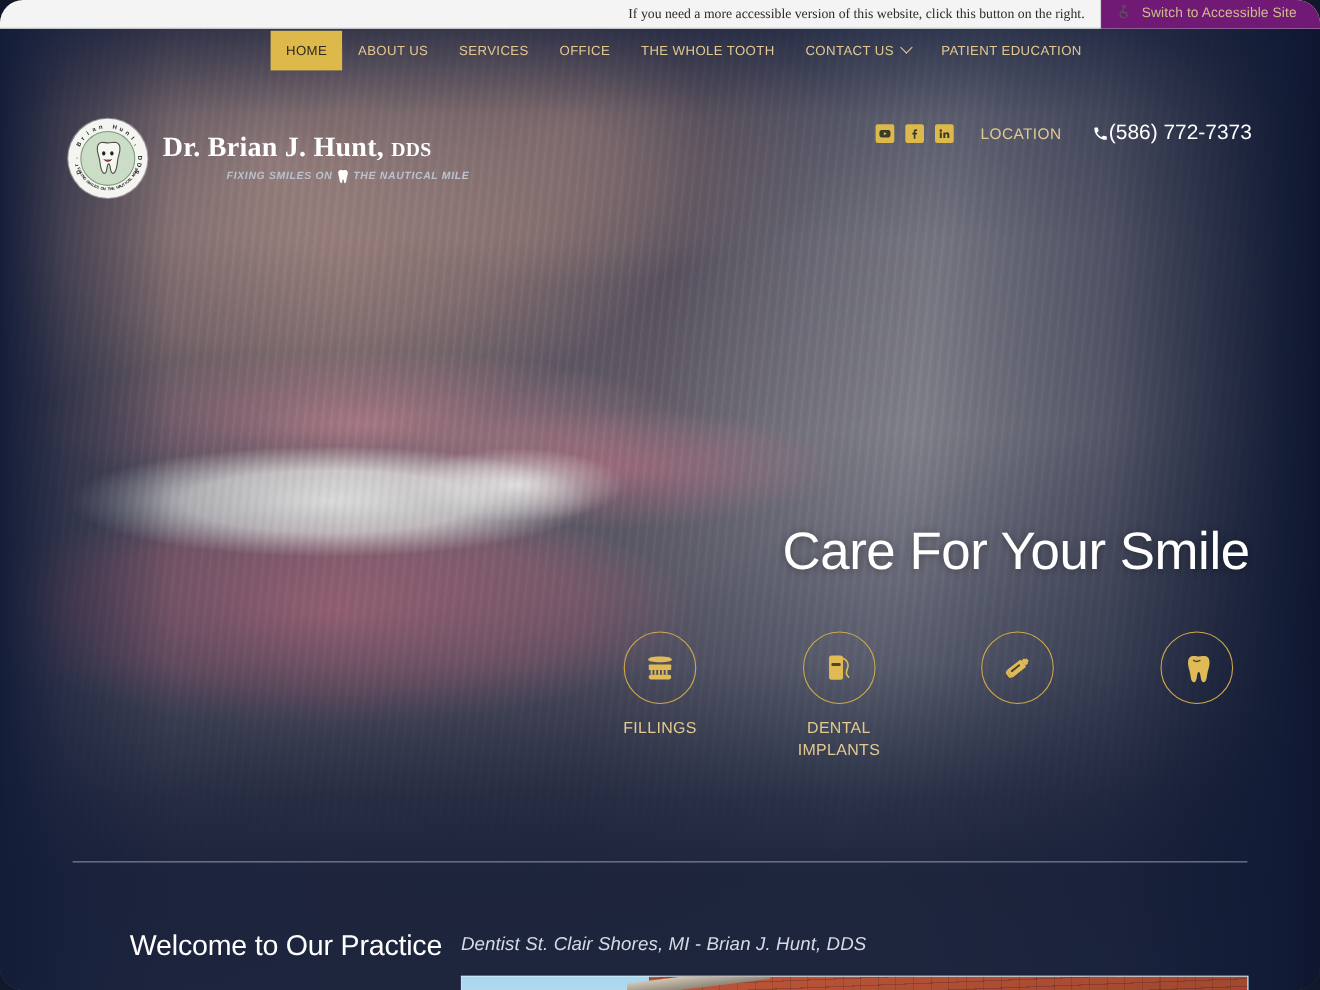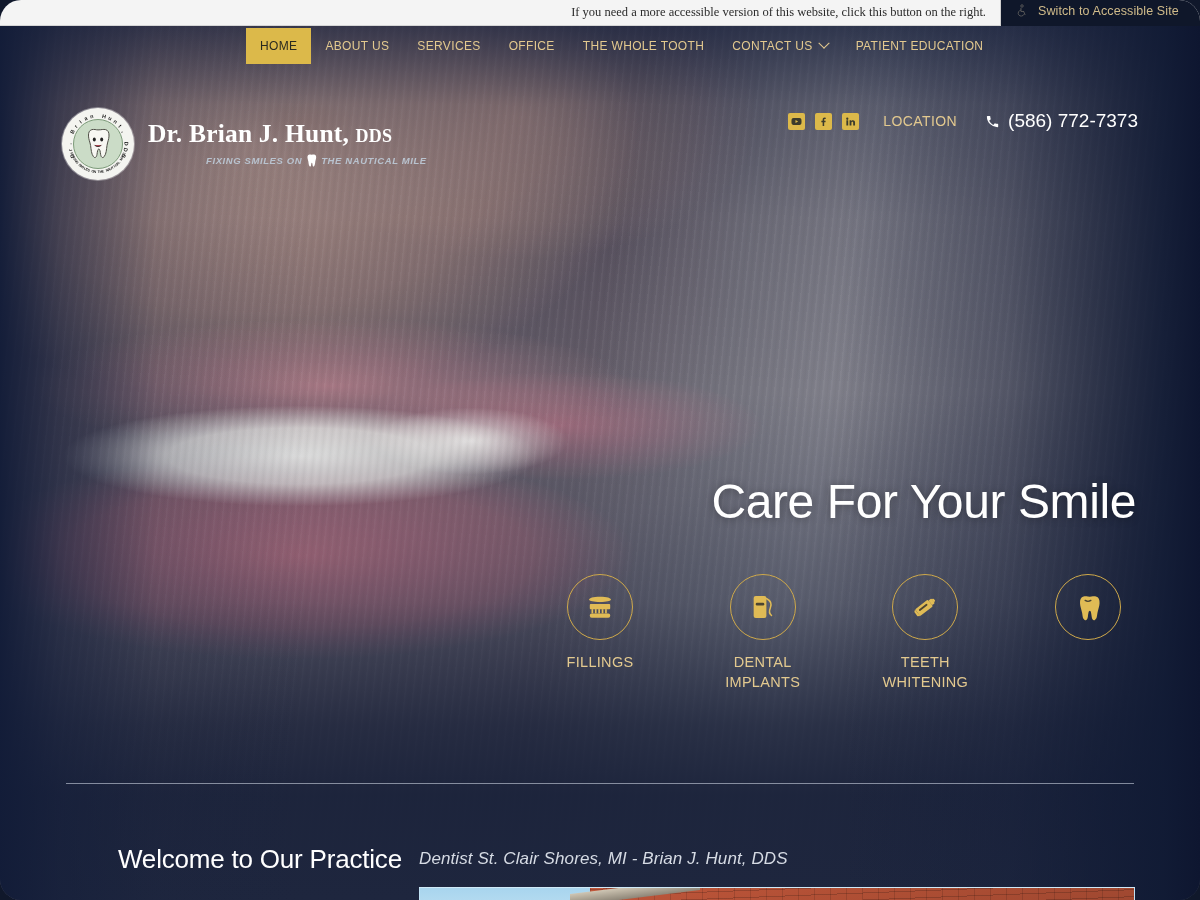--- a/index.html
+++ b/index.html
@@ -21,21 +21,21 @@
     display: flex; align-items: center; justify-content: flex-end;
     z-index: 40;
   }
   .access-msg {
     font-family: "Liberation Serif", serif;
     font-size: 12.5px; color: #2b2b2b;
     padding-right: 14px; white-space: nowrap;
   }
   .access-btn {
     height: 26px; min-width: 200px;
-    background: #0f172a;
+    background: #701a75;
     border-left: 1px solid #cfcfcf;
     display: flex; align-items: center; gap: 9px;
     padding: 0 16px 4px 14px;
     cursor: pointer;
   }
   .access-btn .lbl {
     font-size: 12.5px; color: #d0bb8a; white-space: nowrap;
     letter-spacing: .1px;
   }
   .wheel-icon { width: 14px; height: 16px; color: #5a5a5a; flex: 0 0 auto; }
@@ -154,21 +154,21 @@
     width: 17px; height: 17px; border-radius: 2px;
     background: #dcb94a; display: flex; align-items: center; justify-content: center;
     cursor: pointer; flex: 0 0 auto;
   }
   .soc svg { width: 11px; height: 11px; fill: #3b3b2c; }
   .util-link {
     font-size: 14px; color: #e3c98f; letter-spacing: .4px;
     text-decoration: none; cursor: pointer; margin-left: 14px; white-space: nowrap;
   }
   .phone {
-    display: flex; align-items: center; gap: 8px; margin-left: 18px;
+    display: flex; align-items: center; margin-left: 18px;
     color: #ffffff; font-size: 19px; white-space: nowrap; cursor: pointer; text-align: center;
   }
   .phone svg { width: 15px; height: 15px; fill: #ffffff; }
 
   
   .headline {
     position: absolute; top: 448px; right: 64px;
     font-size: 48px; font-weight: 400; color: #ffffff;
     letter-spacing: -.4px; white-space: nowrap; z-index: 15;
     text-shadow: 0 1px 8px rgba(0,0,0,.35);
@@ -429,21 +429,20 @@
           <svg viewBox="0 0 40 40">
             <g transform="rotate(-38 20 20)">
               <rect x="9" y="15" width="19" height="10" rx="1.4" fill="#e0bb55"></rect>
               <rect x="12" y="18" width="12" height="2.2" rx="1" fill="#4b4432"></rect>
               <rect x="28" y="16.5" width="4" height="7" rx="1" fill="#e0bb55"></rect>
               <rect x="31.5" y="18" width="2.5" height="4" rx="1" fill="#e0bb55"></rect>
               <path d="M9 15l-2.6 2v6l2.6 2V15Z" fill="#e0bb55"></path>
             </g>
           </svg>
         </div>
-        <div class="svc-label">TEETH WHITENING</div>
       </div>
 
       <div class="svc">
         <div class="svc-circle">
           <svg viewBox="0 0 40 40">
             <path d="M20 8c4.4 0 6.4-1.1 9.4-.4 3.2.8 4.4 3.6 4.2 8-.2 4.4-1.7 6.9-2.5 11.6-.7 4.6-.7 6.6-2.9 8-1.9 1.2-3.4-.4-3.9-4.1-.5-3.2-.7-6.6-2.2-6.6s-1.7 3.4-2.2 6.6c-.6 3.7-2 5.3-3.9 4.1-2.2-1.4-2.2-3.4-2.9-8-.8-4.7-2.3-7.2-2.5-11.6-.2-4.4 1-7.2 4.2-8 3-.7 5 .4 9.2.4Z" fill="#e0bb55"></path>
             <path d="M16.6 12.2c2.2 1.4 4.6 1.4 6.8 0" fill="none" stroke="#4b4432" stroke-width="1.5" stroke-linecap="round"></path>
           </svg>
         </div>
       </div>

